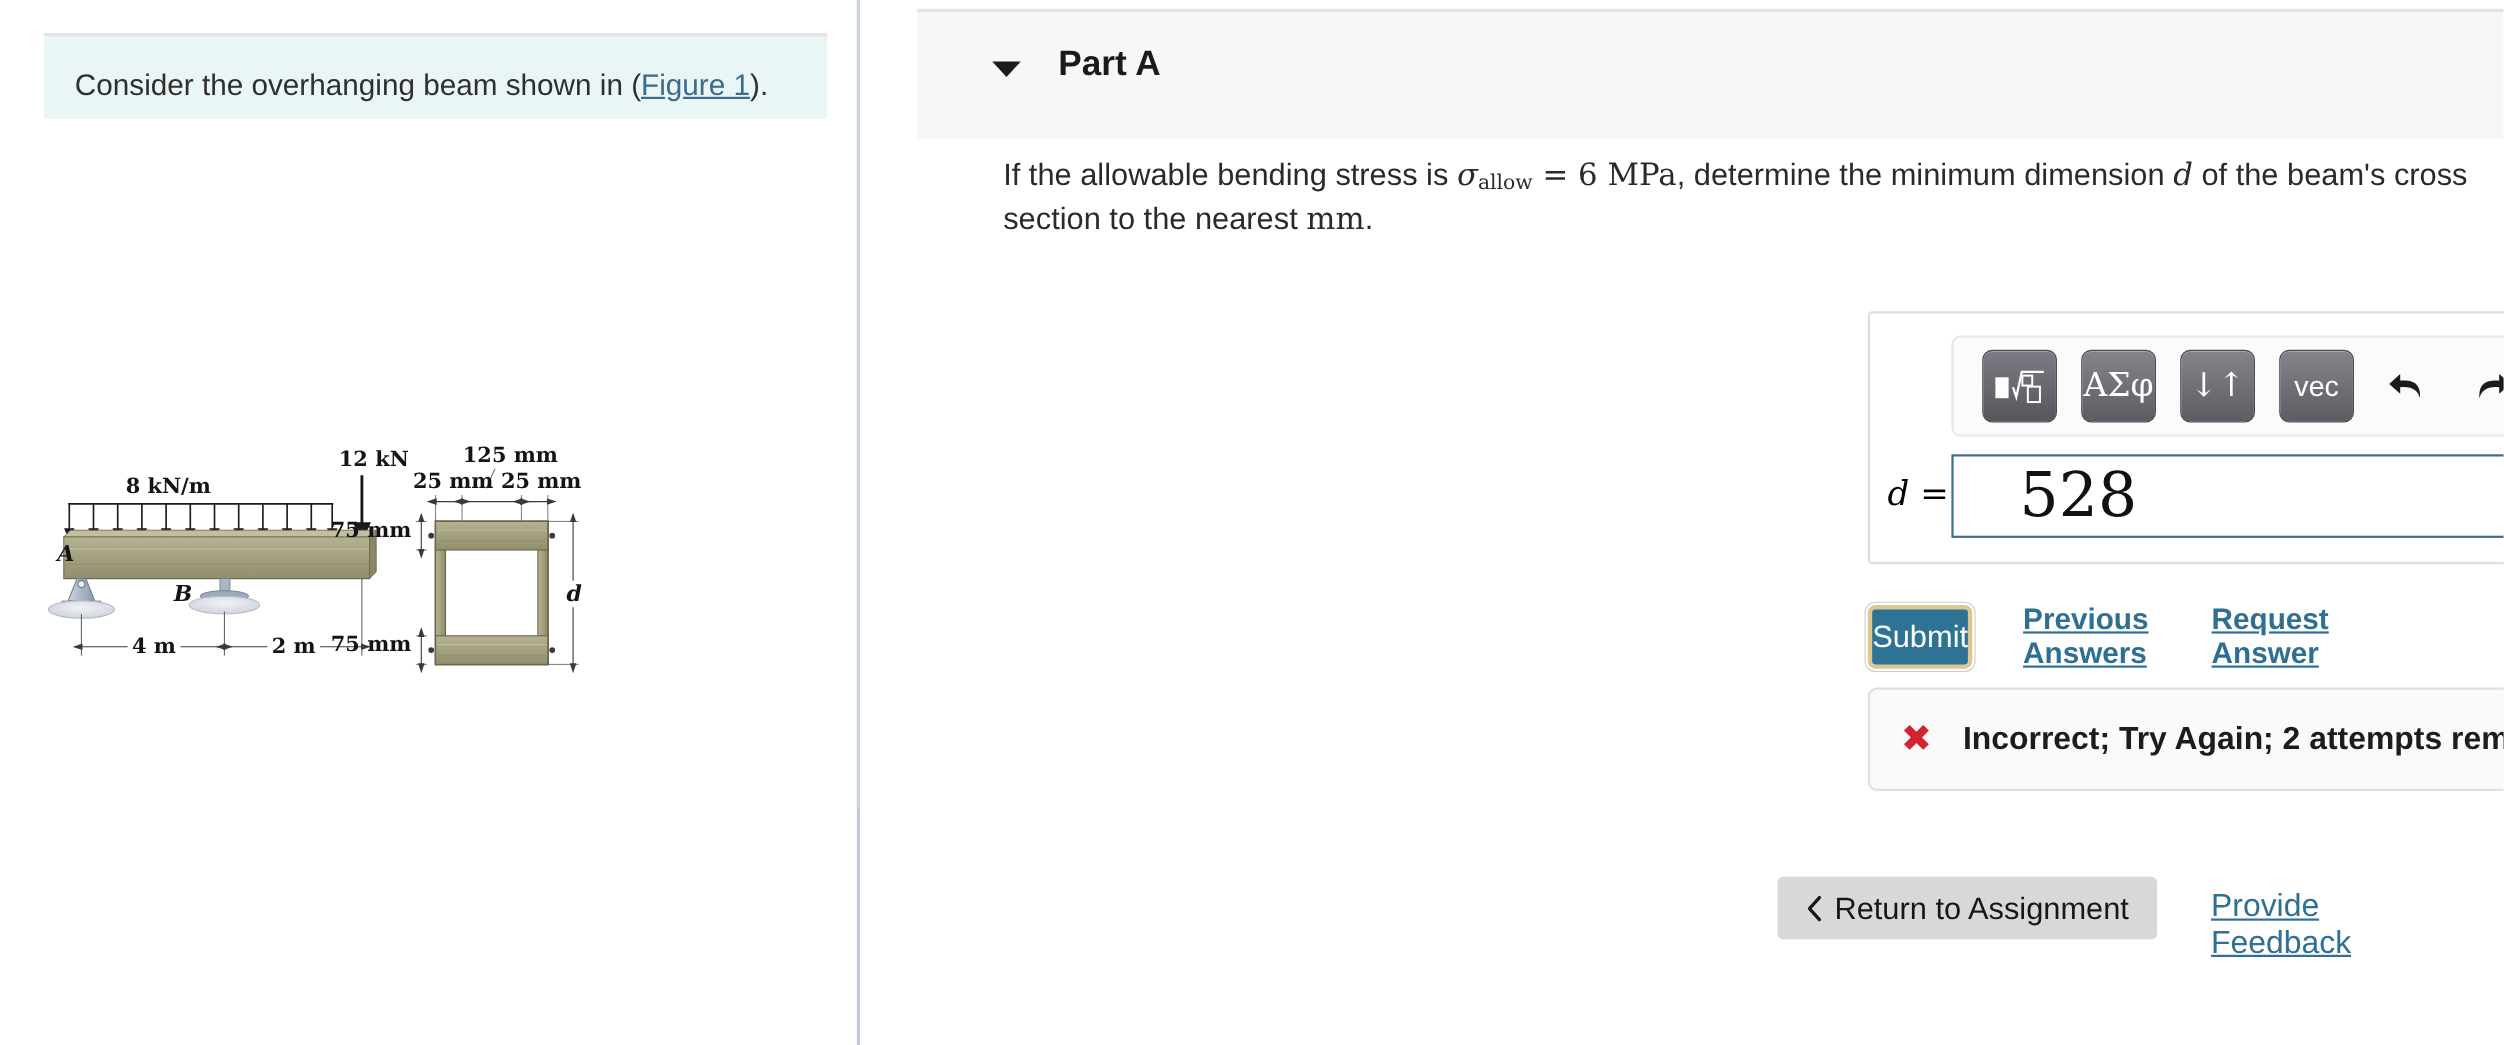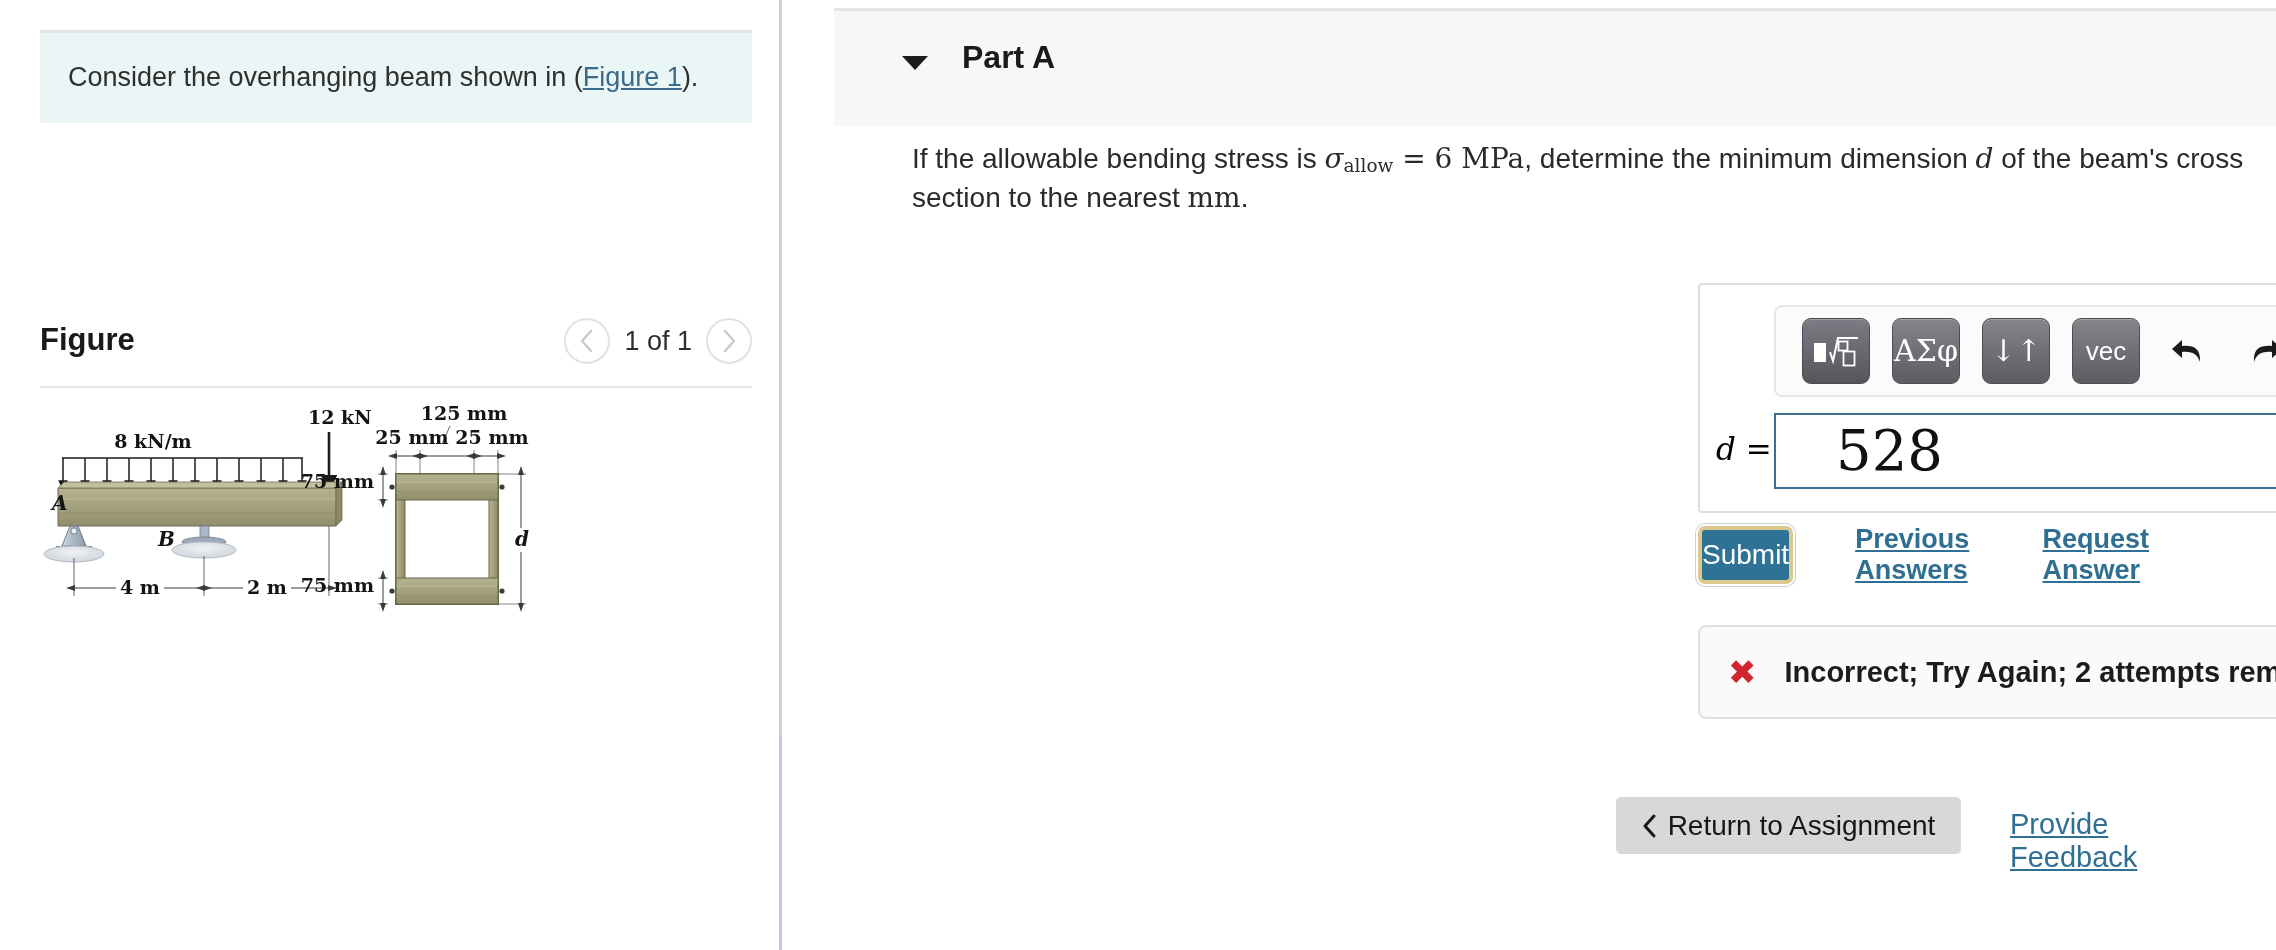--- a/index.html
+++ b/index.html
@@ -23,21 +23,21 @@
   }
   #panel-divider-top {
     position: absolute; left: 779px; top: 0; width: 3px; height: 735px;
     background: #c6d4e1;
   }
 
   .problem-box {
     position: absolute; left: 40px; top: 30px; width: 712px;
     background: #eaf5f5;
     border-top: 3px solid #e3e3e3;
-    padding: 26px 28px 28px 28px;
+    padding: 26px 28px 13px 28px;
   }
   .problem-text {
     font-size: 27px; color: #2f2f2f; line-height: 1.35;
     font-family: "Liberation Sans", sans-serif;
   }
   .problem-text a.figlink {
     color: #3a6b8a; text-decoration: underline; cursor: pointer;
   }
 
   
@@ -155,22 +155,22 @@
     cursor: text;
   }
   #answer-value {
     font-size: 56px; font-family: "DejaVu Serif", serif; color: #111;
     line-height: 1;
     margin-left: 48px;
   }
 
   
   #submit-row {
-    position: absolute; left: 916px; top: 524px;
-    display: flex; align-items: center; gap: 16px;
+    position: absolute; left: 916px; top: 548px;
+    display: flex; align-items: center; gap: 0;
   }
   #submit-btn {
     width: 136px; height: 58px;
     background: #2e7296;
     border: 4px solid #dcc98f;
     border-radius: 7px;
     box-shadow: 0 0 0 2px #ffffff, 0 0 0 3px #cfcfcf;
     display:flex; align-items:center; justify-content:center;
     color: #fff; font-size: 28px; cursor: pointer;
     font-family: "Liberation Sans", sans-serif;
@@ -218,36 +218,20 @@
 <div id="root">
 
   <div id="left-panel">
 
     <div class="problem-box">
       <div class="problem-text">
         <span>Consider the overhanging beam shown in (</span><a class="figlink">Figure 1</a><span>).</span>
       </div>
     </div>
 
-    <div id="figure-header">
-      <div id="figure-title">Figure</div>
-      <div id="figure-nav">
-        <div class="nav-circle">
-          <svg width="18" height="26" viewBox="0 0 18 26">
-            <polyline points="13,3 4,13 13,23" fill="none" stroke="#c9c9c9" stroke-width="2.4" stroke-linecap="round" stroke-linejoin="round"></polyline>
-          </svg>
-        </div>
-        <div id="figure-counter">1 of 1</div>
-        <div class="nav-circle">
-          <svg width="18" height="26" viewBox="0 0 18 26">
-            <polyline points="5,3 14,13 5,23" fill="none" stroke="#c9c9c9" stroke-width="2.4" stroke-linecap="round" stroke-linejoin="round"></polyline>
-          </svg>
-        </div>
-      </div>
-    </div>
 
     <div id="figure-canvas">
       <svg width="712" height="330" viewBox="0 0 712 330">
         <defs>
           <linearGradient id="woodg" x1="0" y1="0" x2="0" y2="1">
             <stop offset="0%" stop-color="#b5b291"></stop>
             <stop offset="35%" stop-color="#a9a684"></stop>
             <stop offset="100%" stop-color="#918e6d"></stop>
           </linearGradient>
           <linearGradient id="woodv" x1="0" y1="0" x2="1" y2="0">

